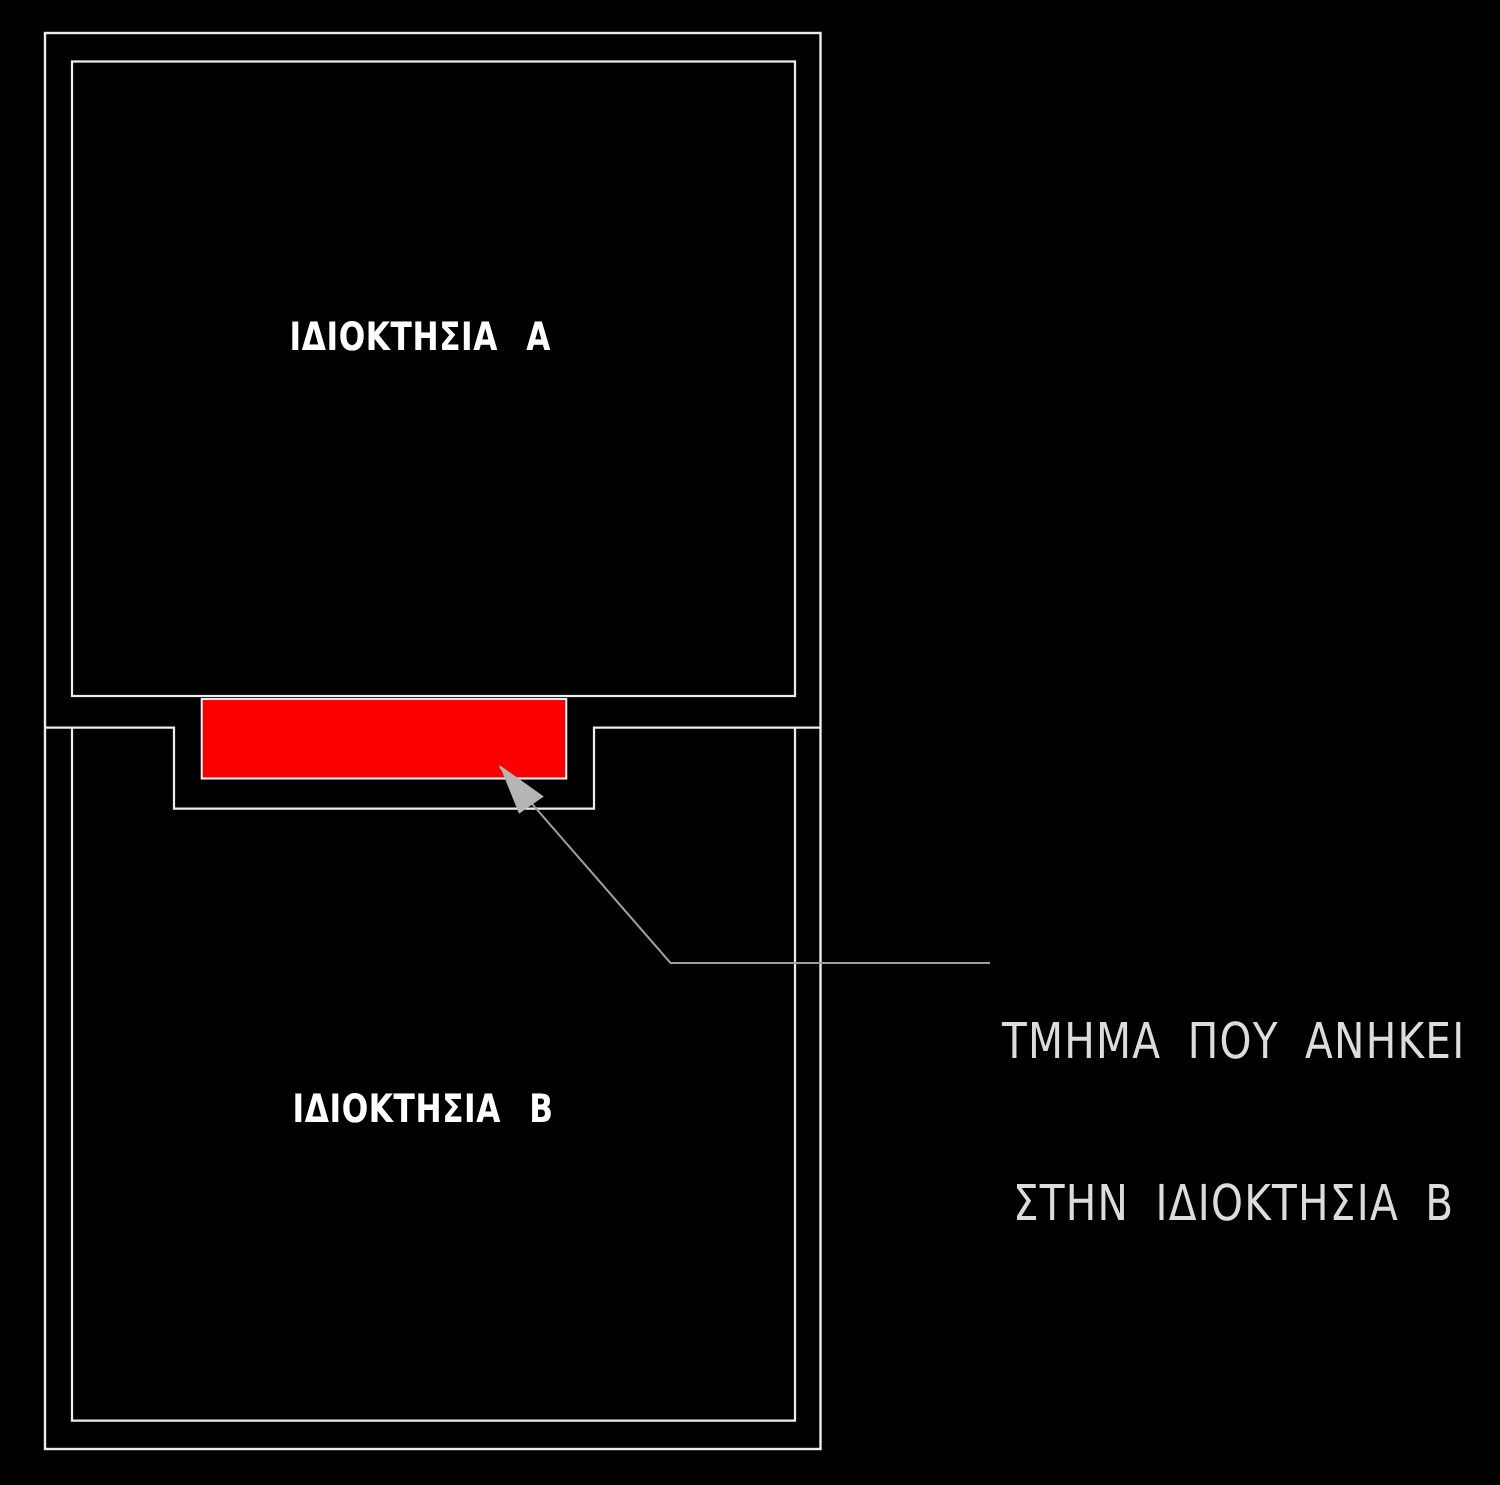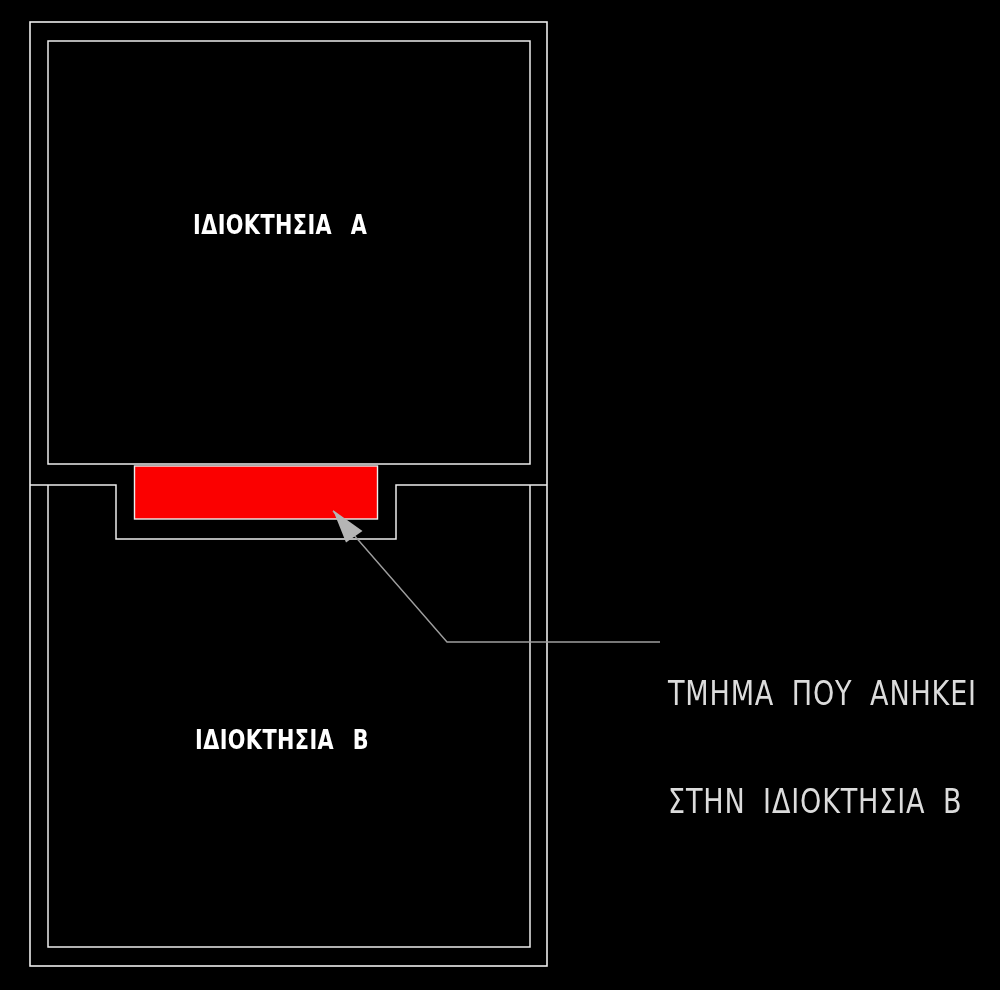--- a/index.html
+++ b/index.html
@@ -7,20 +7,21 @@
     padding: 0;
     background: #000;
   }
   #stage {
     position: relative;
     width: 1000px;
     height: 990px;
     background: var(--background, #000);
     overflow: hidden;
     font-family: "DejaVu Sans", sans-serif;
+    text-align: center;
   }
   #linework {
     position: absolute;
     left: 0;
     top: 0;
     width: 1000px;
     height: 990px;
   }
   .parcel-label {
     position: absolute;

